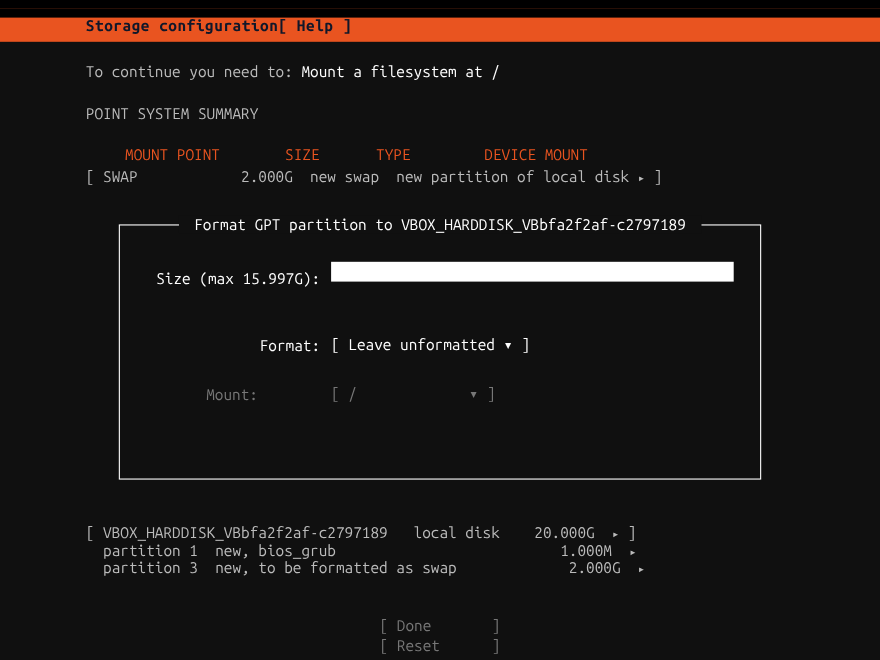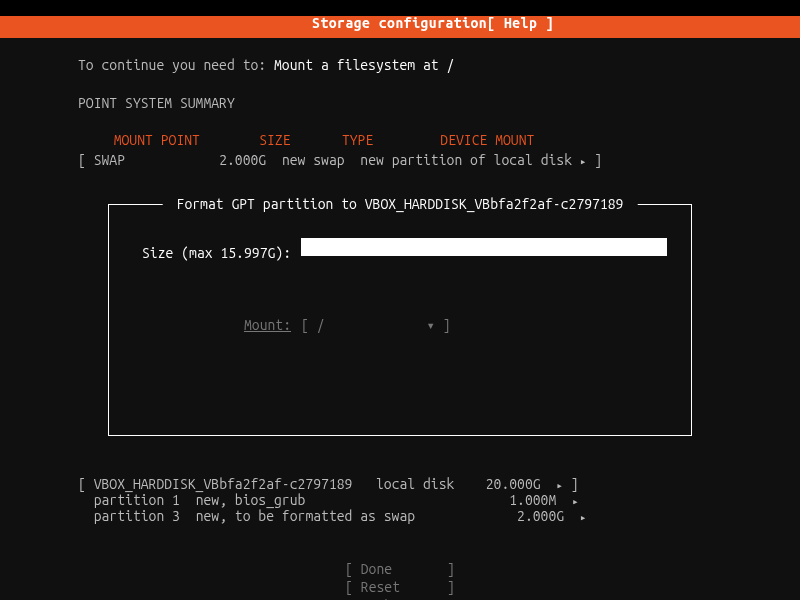--- a/index.html
+++ b/index.html
@@ -14,23 +14,23 @@
   }
   .screen {
     width: 800px;
     height: 600px;
     background: #101010;
     position: relative;
   }
   .topbar {
     height: 30px;
     background: #e95420;
-    color: #ffffff;
+    color: #0f172a;
     display: flex;
-    justify-content: center;
+    justify-content: flex-start;
     align-items: center;
     padding: 0 12px 0 78px;
     font-weight: bold;
     letter-spacing: 0.5px;
     margin-top: 8px;
   }
   .content {
     padding: 18px 78px 0 78px;
   }
   .line { white-space: pre; line-height: 1.4; }
@@ -117,25 +117,30 @@
     <div class="dialog-title"><span> Format GPT partition to </span><span>VBOX_HARDDISK_VBbfa2f2af-c2797189</span><span> </span></div>
 
     <div class="formrow">
       <span class="white" style="display:inline-block; width:160px; text-align:right;">Size (max 15.997G):</span>
       <span style="display:inline-block; width:10px;"></span>
       <span class="input" style="width:366px;"></span>
     </div>
 
     <div style="height:28px"></div>
 
+    <div class="formrow">
+      <span class="white" style="display:inline-block; width:160px; text-align:right;">Format:</span>
+      <span style="display:inline-block; width:10px;"></span>
+      <span class="dropdown white">[ <span>Leave unformatted</span> ▾ ]</span>
+    </div>
 
     <div style="height:24px"></div>
 
     <div class="formrow">
-      <span class="dimgrey" style="display:inline-block; width:160px; text-align:right;text-decoration:underline;">Mount:</span>
+      <span class="dimgrey" style="display:inline-block; width:160px; text-align:center;">Mount:</span>
       <span style="display:inline-block; width:10px;"></span>
       <span class="dropdown dimgrey">[ <span>/</span>             ▾ ]</span>
     </div>
 
     <div style="height:26px"></div>
 
   </div>
 
   <div class="lowblock grey">
 <span><span>[ </span><span>VBOX_HARDDISK_VBbfa2f2af-c2797189</span>   <span>local disk</span>    <span>20.000G</span>  <span class="tri">▸</span> <span>]</span></span>

